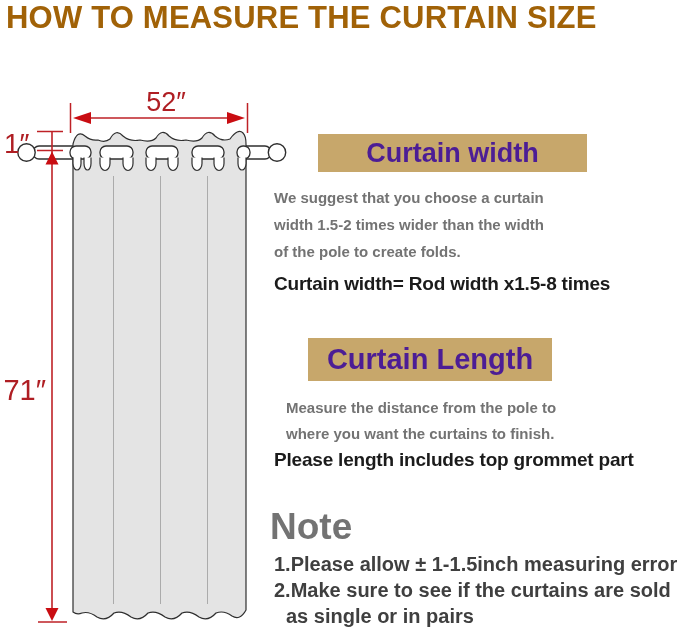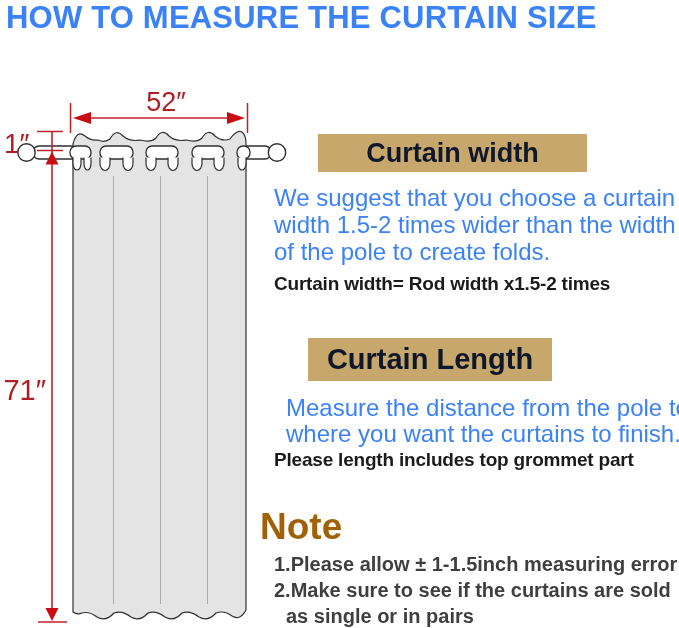--- a/index.html
+++ b/index.html
@@ -4,41 +4,41 @@
 <style>
   html,body{margin:0;padding:0;background:#fff;}
   #canvas{
     position:relative;width:679px;height:628px;background:#fff;overflow:hidden;
     font-family:"Liberation Sans",sans-serif;
   }
   .abs{position:absolute;}
   #page-title{
     left:6px;top:0px;width:671px;
     font-size:31px;font-weight:800;letter-spacing:.2px;
-    color:#3b82f6;white-space:nowrap;
+    color:#a16207;white-space:nowrap;
   }
   .banner{
-    background:#C7A76B;color:#0f172a;font-weight:700;
+    background:#C7A76B;color:#4c1d95;font-weight:700;
     display:flex;align-items:center;justify-content:center;
     white-space:nowrap;
   }
   #banner-width{left:318px;top:134px;width:269px;height:38px;font-size:27px;}
   #banner-length{left:308px;top:338px;width:244px;height:43px;font-size:29px;}
   .para{
-    color:#3b82f6;font-size:24px;line-height:27px;white-space:pre-line;
+    color:#737373;font-size:15px;line-height:27px;white-space:pre-line;font-weight:bold;
   }
   #para-width{left:274px;top:184px;width:404px;}
   #para-length{left:274px;top:395px;width:404px;line-height:26px;margin-left:12px;}
   .formula{
     color:#1B1B1B;font-size:19px;font-weight:700;letter-spacing:-0.2px;white-space:nowrap;
   }
   #formula-width{left:274px;top:273px;}
   #formula-length{left:274px;top:449px;}
   #note-heading{
-    left:260px;top:506px;font-size:37px;font-weight:700;color:#a16207;
+    left:270px;top:506px;font-size:37px;font-weight:700;color:#737373;
   }
   .note-line{
     color:#3F3F3F;font-size:20px;line-height:26px;white-space:nowrap;font-weight:bold;
   }
   #note-line-1{left:274px;top:551px;}
   #note-line-2{left:274px;top:577px;}
   #note-line-3{left:274px;top:603px;margin-left:12px;}
   svg text{font-family:"Liberation Sans",sans-serif;}
 </style>
 </head>
@@ -119,21 +119,21 @@
   </svg>
 
   <div class="abs banner" id="banner-width">
     <span>Curtain width</span>
   </div>
 
   <div class="abs para" id="para-width">We suggest that you choose a curtain
 width 1.5-2 times wider than the width
 of the pole to create folds.</div>
 
-  <div class="abs formula" id="formula-width">Curtain width= Rod width x1.5-2 times</div>
+  <div class="abs formula" id="formula-width">Curtain width= Rod width x1.5-8 times</div>
 
   <div class="abs banner" id="banner-length">
     <span>Curtain Length</span>
   </div>
 
   <div class="abs para" id="para-length">Measure the distance from the pole to
 where you want the curtains to finish.</div>
 
   <div class="abs formula" id="formula-length">Please length includes top grommet part</div>
 

